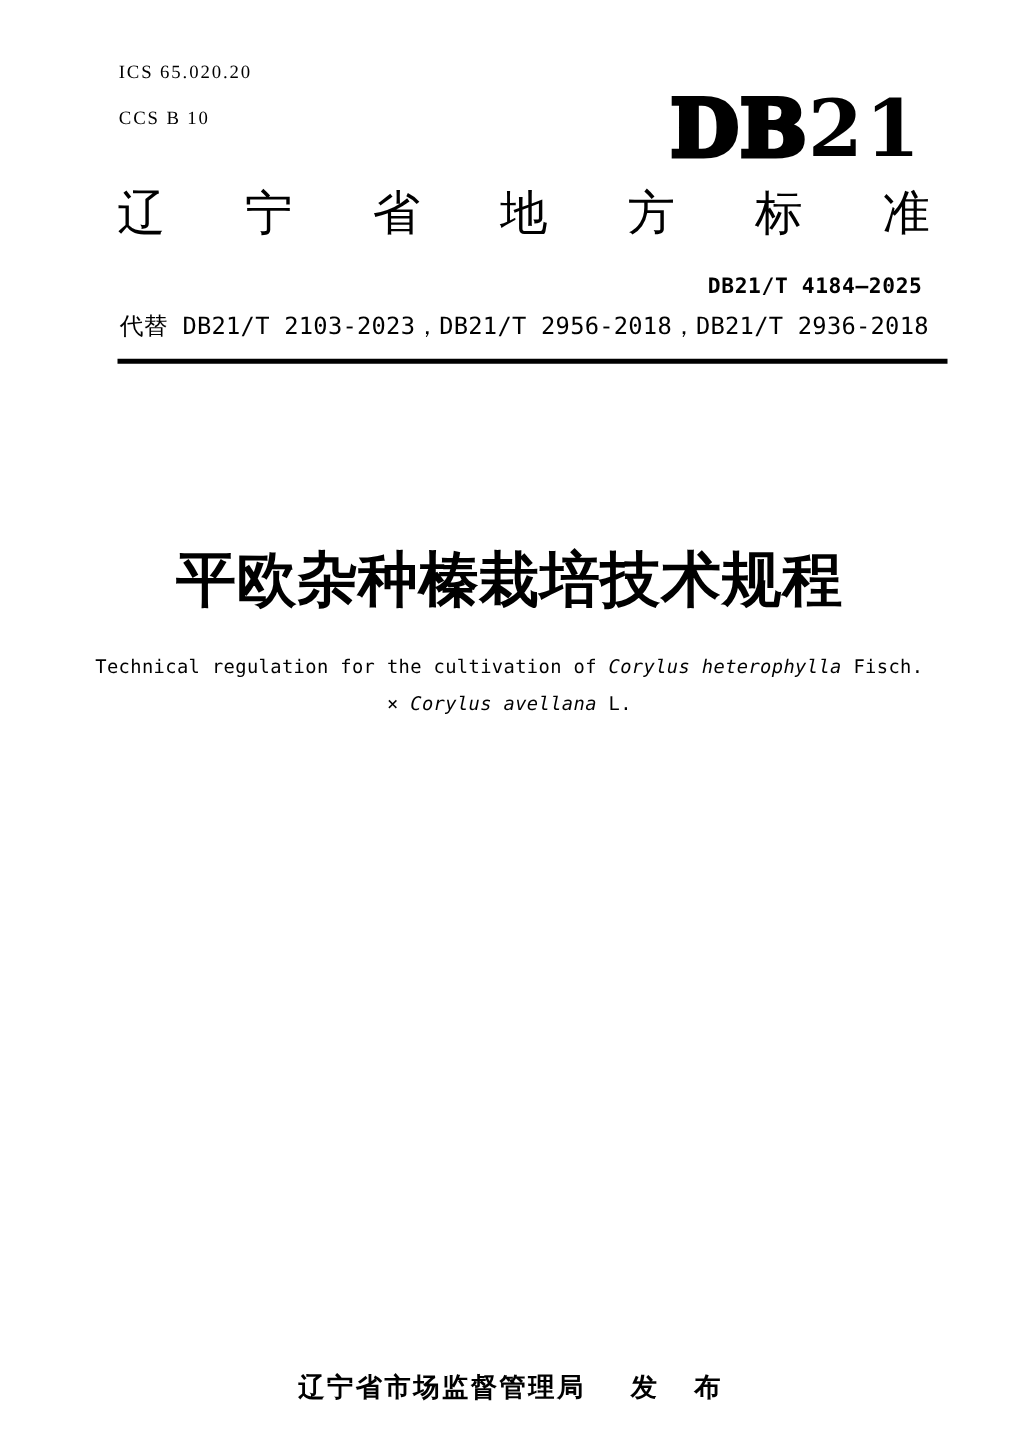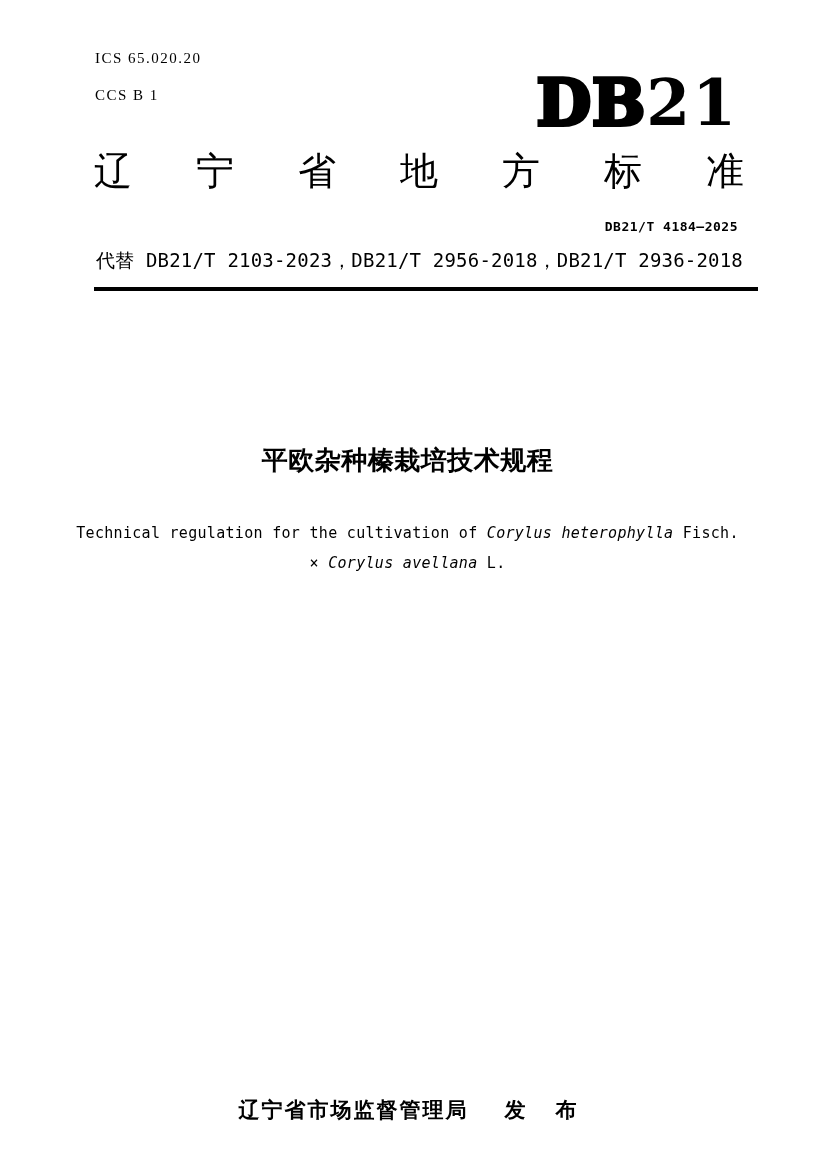--- a/index.html
+++ b/index.html
@@ -46,41 +46,41 @@
     left: 94px; top: 149px; width: 650px;
     display: flex; justify-content: space-between;
     font-size: 38px; line-height: 44px;
     font-weight: 500;
   }
 
   .std-no {
     top: 219px; right: 77px;
     font-family: "DejaVu Sans Mono", monospace;
     font-weight: bold;
-    font-size: 13px; letter-spacing: 0.5px;
+    font-size: 17px; letter-spacing: 0.5px;
     white-space: nowrap;
   }
   .replaces {
     top: 248px; right: 72px;
     font-family: "DejaVu Sans Mono", monospace;
     font-size: 19px; letter-spacing: 0.2px;
     white-space: nowrap;
   }
 
   .header-rule {
     left: 94px; top: 287px; width: 664px; height: 4px;
     background: #000000;
   }
 
   
   .title-zh {
-    left: 0; right: 0; top: 443px;
+    left: 0; right: 0; top: 432px;
     margin: 0;
     text-align: center;
-    font-size: 26px; font-weight: bold;
+    font-size: 48px; font-weight: bold;
     letter-spacing: 0.5px;
   }
   .title-en {
     left: 0; right: 0; top: 518px;
     text-align: center;
     font-family: "DejaVu Sans Mono", monospace;
     font-size: 15px; line-height: 30px;
     letter-spacing: 0.3px;
   }
   .title-en .italic { font-style: italic; }
@@ -111,21 +111,21 @@
     text-align: right;
   }
   .pub-label { letter-spacing: 12px; margin-right: -12px; margin-top: 44px; }
 </style>
 </head>
 <body>
 
 <div class="page">
 
   <div class="abs ics">ICS 65.020.20</div>
-  <div class="abs ccs">CCS B 1</div>
+  <div class="abs ccs">CCS B 10</div>
 
   <div class="abs logo">
     <span class="logo-db">DB</span><span class="logo-num">21</span>
   </div>
 
   <div class="abs std-name">
       <span>辽</span>
       <span>宁</span>
       <span>省</span>
       <span>地</span>

